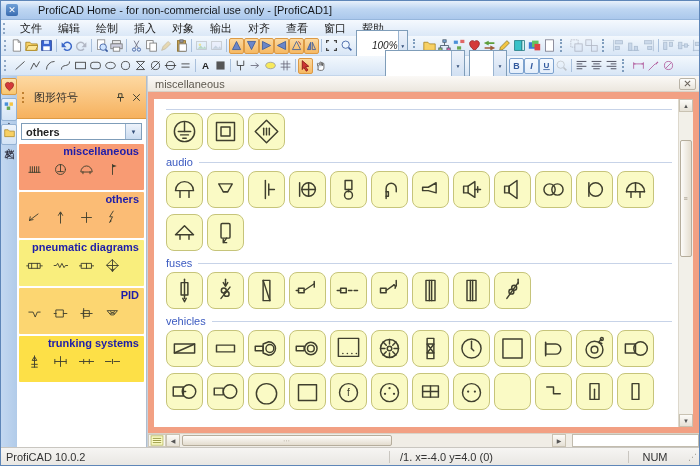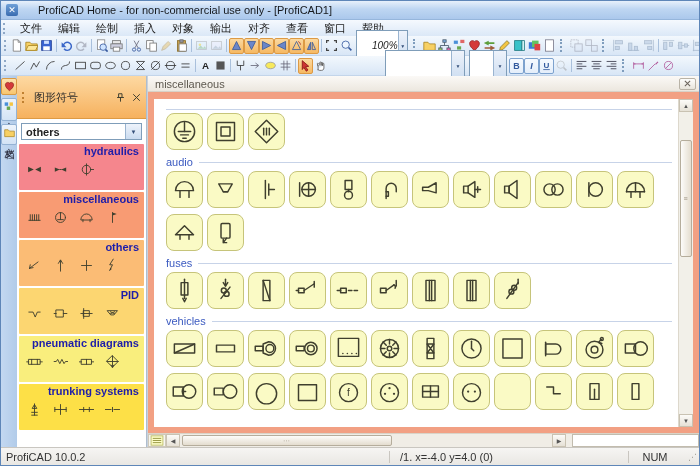--- a/index.html
+++ b/index.html
@@ -609,45 +609,20 @@
           <svg class="s" viewBox="0 0 12 12">
               <path d="M2 2l8 8M10 2l-8 8"></path>
             </svg>
         </button>
       </div>
       <div class="dropdown">
         <span>others</span>
         <span class="arr">▼</span>
       </div>
       <div class="cat-list" id="cat-list">
-          <div class="cat-block" style="background: rgb(245, 134, 141);">
-            <div class="cat-label">hydraulics</div>
-            <div class="cat-syms">
-              <div class="cat-sym">
-                <svg class="s" viewBox="0 0 24 24">
-                  <path d="M3 8l8 4-8 4z" class="f"></path>
-                  <path d="M21 8l-8 4 8 4z" class="f"></path>
-                </svg>
-              </div>
-              <div class="cat-sym">
-                <svg class="s" viewBox="0 0 24 24">
-                  <path d="M4 9l7 3-7 3z" class="f"></path>
-                  <path d="M20 9l-7 3 7 3z" class="f"></path>
-                  <line x1="11" y1="12" x2="13" y2="12"></line>
-                </svg>
-              </div>
-              <div class="cat-sym">
-                <svg class="s" viewBox="0 0 24 24">
-                  <circle cx="12" cy="12" r="6"></circle>
-                  <line x1="12" y1="4" x2="12" y2="20"></line>
-                  <line x1="18" y1="12" x2="22" y2="12"></line>
-                </svg>
-              </div>
-            </div>
-          </div>
           <div class="cat-block" style="background: rgb(248, 155, 115);">
             <div class="cat-label">miscellaneous</div>
             <div class="cat-syms">
               <div class="cat-sym">
                 <svg class="s" viewBox="0 0 24 24">
                   <line x1="4" y1="16" x2="20" y2="16"></line>
                   <line x1="6" y1="8" x2="6" y2="16"></line>
                   <line x1="9" y1="8" x2="9" y2="16"></line>
                   <line x1="12" y1="8" x2="12" y2="16"></line>
                   <line x1="15" y1="8" x2="15" y2="16"></line>
@@ -697,51 +672,20 @@
                 </svg>
               </div>
               <div class="cat-sym">
                 <svg class="s" viewBox="0 0 24 24">
                   <path d="M13 3l-5 8h4l-4 8"></path>
                   <path d="M8 19l1-4 2 2z" class="f"></path>
                 </svg>
               </div>
             </div>
           </div>
-          <div class="cat-block" style="background: rgb(252, 214, 113);">
-            <div class="cat-label">PID</div>
-            <div class="cat-syms">
-              <div class="cat-sym">
-                <svg class="s" viewBox="0 0 24 24">
-                  <path d="M4 10h6l3 7 3-7h4"></path>
-                </svg>
-              </div>
-              <div class="cat-sym">
-                <svg class="s" viewBox="0 0 24 24">
-                  <rect x="6" y="7" width="10" height="10"></rect>
-                  <line x1="3" y1="12" x2="6" y2="12"></line>
-                  <line x1="16" y1="12" x2="21" y2="12"></line>
-                </svg>
-              </div>
-              <div class="cat-sym">
-                <svg class="s" viewBox="0 0 24 24">
-                  <rect x="8" y="8" width="8" height="8"></rect>
-                  <line x1="4" y1="12" x2="20" y2="12"></line>
-                  <line x1="8" y1="5" x2="8" y2="19"></line>
-                </svg>
-              </div>
-              <div class="cat-sym">
-                <svg class="s" viewBox="0 0 24 24">
-                  <path d="M5 8h14l-5 6h-4z"></path>
-                  <line x1="9" y1="9.5" x2="15" y2="12.5"></line>
-                  <line x1="15" y1="9.5" x2="9" y2="12.5"></line>
-                </svg>
-              </div>
-            </div>
-          </div>
           <div class="cat-block" style="background: rgb(249, 238, 125);">
             <div class="cat-label">pneumatic diagrams</div>
             <div class="cat-syms">
               <div class="cat-sym">
                 <svg class="s" viewBox="0 0 24 24">
                   <rect x="4" y="9" width="16" height="7"></rect>
                   <line x1="8" y1="9" x2="8" y2="16"></line>
                   <line x1="16" y1="9" x2="16" y2="16"></line>
                   <line x1="1" y1="12.5" x2="4" y2="12.5"></line>
                   <line x1="20" y1="12.5" x2="23" y2="12.5"></line>
@@ -758,20 +702,51 @@
                   <line x1="2" y1="12.5" x2="5" y2="12.5"></line>
                   <line x1="19" y1="12.5" x2="22" y2="12.5"></line>
                   <line x1="12" y1="9" x2="12" y2="16"></line>
                 </svg>
               </div>
               <div class="cat-sym">
                 <svg class="s" viewBox="0 0 24 24">
                   <path d="M12 4l8 8-8 8-8-8z"></path>
                   <path d="M12 4v16M4 12h16"></path>
                   <path d="M12 20l-2-3M12 20l2-3"></path>
+                </svg>
+              </div>
+            </div>
+          </div>
+          <div class="cat-block" style="background: rgb(252, 214, 113);">
+            <div class="cat-label">PID</div>
+            <div class="cat-syms">
+              <div class="cat-sym">
+                <svg class="s" viewBox="0 0 24 24">
+                  <path d="M4 10h6l3 7 3-7h4"></path>
+                </svg>
+              </div>
+              <div class="cat-sym">
+                <svg class="s" viewBox="0 0 24 24">
+                  <rect x="6" y="7" width="10" height="10"></rect>
+                  <line x1="3" y1="12" x2="6" y2="12"></line>
+                  <line x1="16" y1="12" x2="21" y2="12"></line>
+                </svg>
+              </div>
+              <div class="cat-sym">
+                <svg class="s" viewBox="0 0 24 24">
+                  <rect x="8" y="8" width="8" height="8"></rect>
+                  <line x1="4" y1="12" x2="20" y2="12"></line>
+                  <line x1="8" y1="5" x2="8" y2="19"></line>
+                </svg>
+              </div>
+              <div class="cat-sym">
+                <svg class="s" viewBox="0 0 24 24">
+                  <path d="M5 8h14l-5 6h-4z"></path>
+                  <line x1="9" y1="9.5" x2="15" y2="12.5"></line>
+                  <line x1="15" y1="9.5" x2="9" y2="12.5"></line>
                 </svg>
               </div>
             </div>
           </div>
           <div class="cat-block" style="background: #fde047;">
             <div class="cat-label">trunking systems</div>
             <div class="cat-syms">
               <div class="cat-sym">
                 <svg class="s" viewBox="0 0 24 24">
                   <line x1="12" y1="4" x2="12" y2="20"></line>

